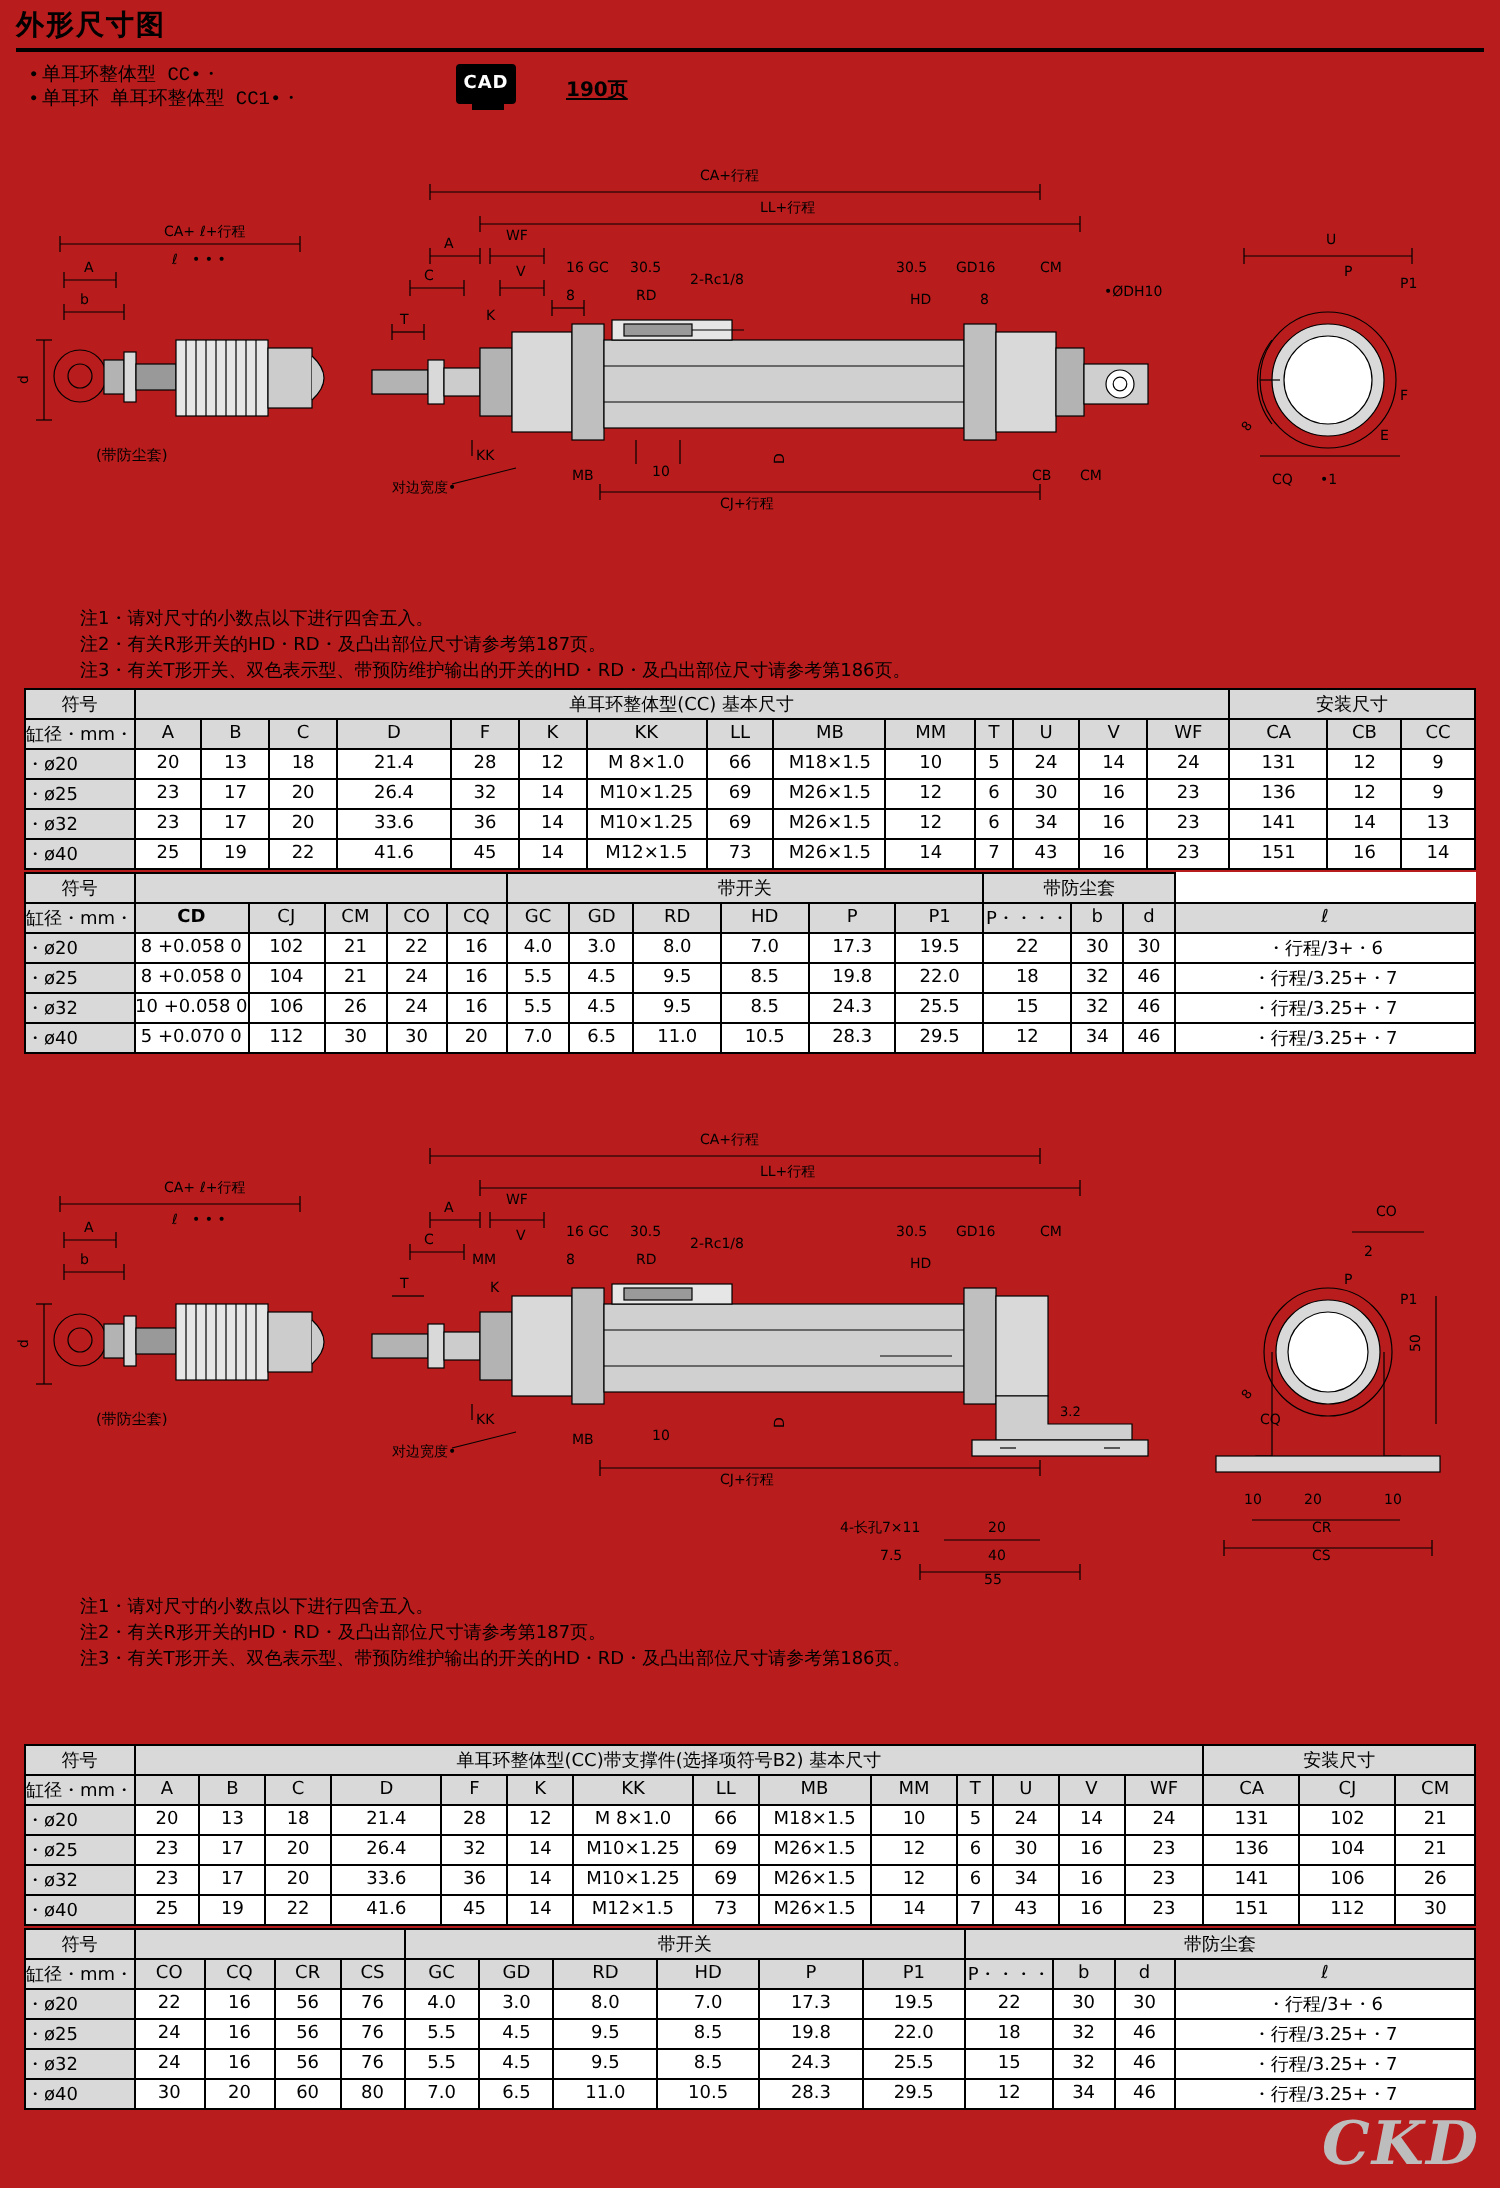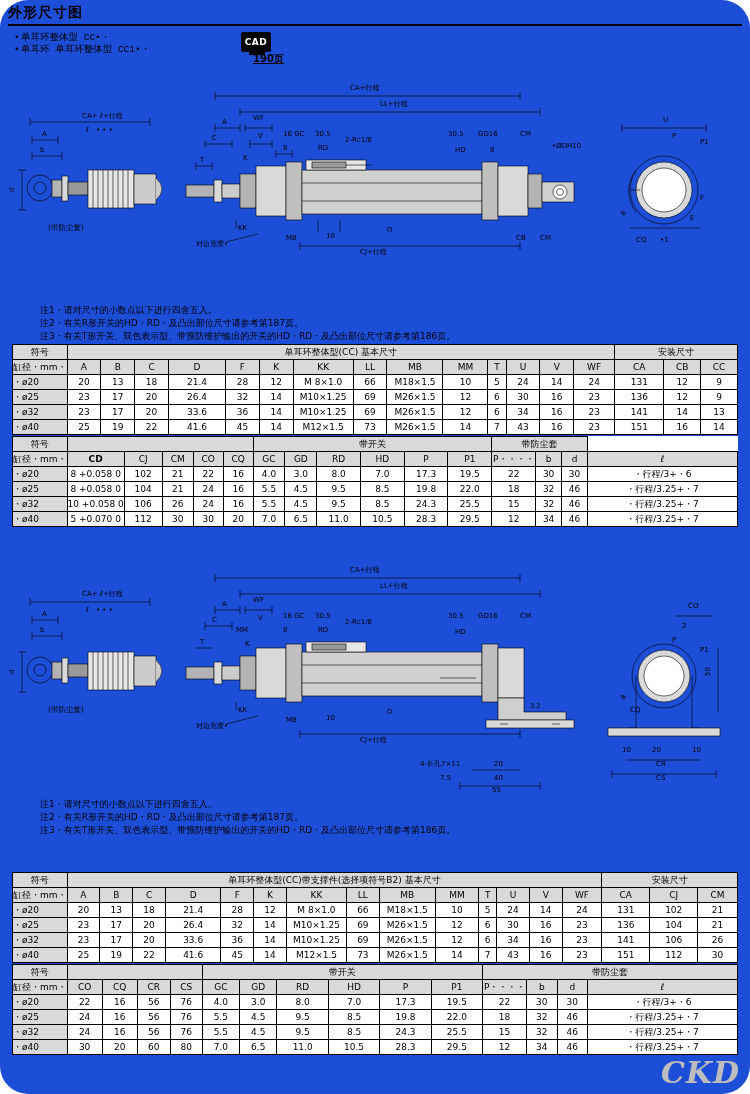--- a/index.html
+++ b/index.html
@@ -5,23 +5,22 @@
   * { box-sizing: border-box; }
   html, body {
     margin: 0; padding: 0;
     background: #ffffff;
     font-family: "DejaVu Sans", "Liberation Sans", sans-serif;
   }
   .page {
     position: relative;
     width: 750px;
     height: 1094px;
-    background: #1d4ed8;
+    background: #b91c1c;
     overflow: hidden;
-    border-radius: 28px;
   }
 
   
   .page-title {
     position: absolute;
     left: 8px; top: 4px;
     font-size: 14px; font-weight: bold;
     letter-spacing: 1px;
     color: #000;
   }
@@ -33,21 +32,21 @@
   }
 
   
   .bullet-list { position: absolute; font-size: 9.5px; line-height: 12px; color: #000; font-family: Liberation Mono, monospace; }
   .bullet-list div { white-space: nowrap; }
   .bullet-list .dot { display:inline-block; width: 7px; }
 
   
   .cad-badge {
     position: absolute;
-    display: flex; align-items: center; flex-direction: column;
+    display: flex; align-items: flex-end;
   }
   .cad-icon {
     width: 30px; height: 20px;
     border: 1.5px solid #000;
     border-radius: 2px;
     background: #000;
     color: #fff;
     font-size: 9px; font-weight: bold;
     display: flex; align-items: center; justify-content: center;
     letter-spacing: .5px;

